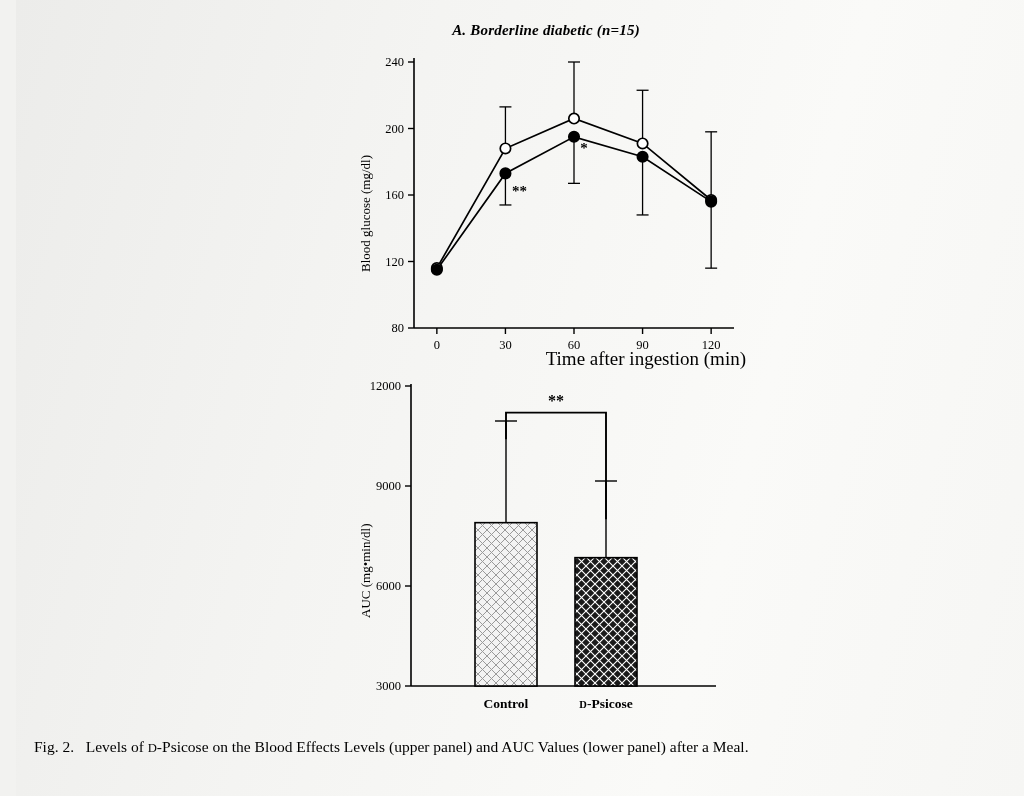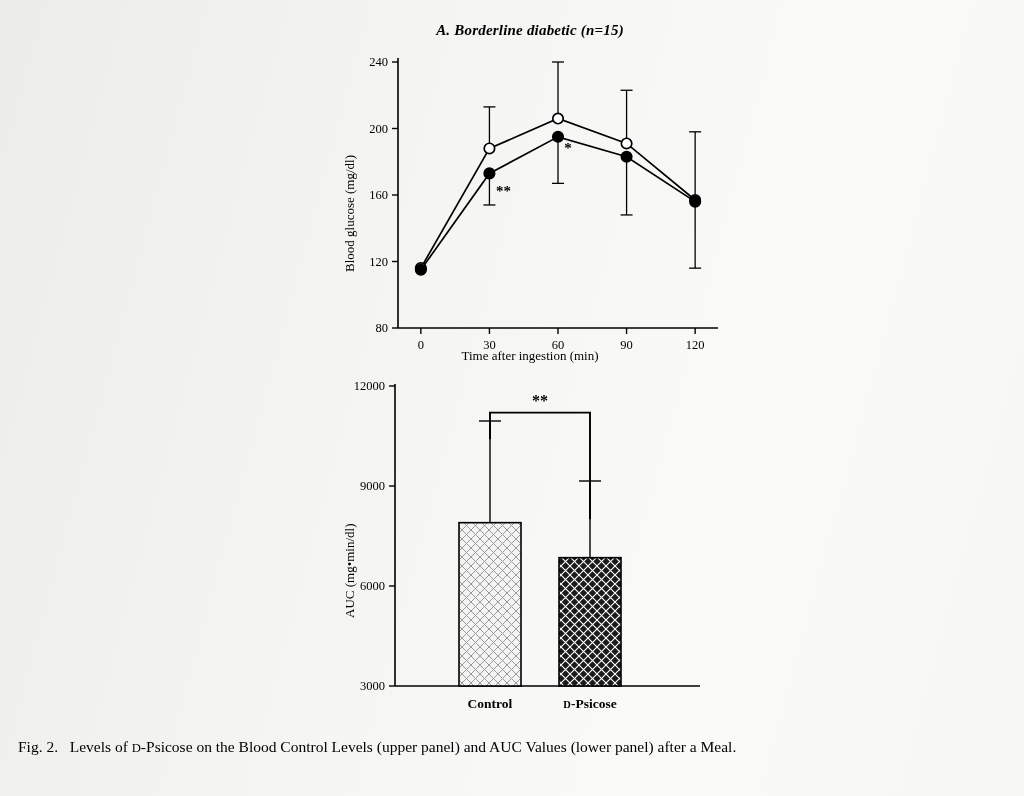--- a/index.html
+++ b/index.html
@@ -12,20 +12,21 @@
     background: #f2f2f0;
     font-family: "Liberation Serif", serif;
     color: #000;
     position: relative;
     overflow: hidden;
   }
   .page {
     position: absolute;
     inset: 0;
     background: linear-gradient(105deg, #ececea 0%, #f4f4f2 35%, #fafaf8 70%, #f6f6f4 100%);
+    margin-left: 16px;
   }
 
   
   #panelA {
     position: absolute;
     left: 330px;
     top: 22px;
     width: 400px;
     height: 340px;
   }
@@ -43,22 +44,22 @@
   .axis-y-label {
     position: absolute;
     transform: rotate(-90deg);
     transform-origin: left top;
     font-size: 13px;
     white-space: nowrap;
   }
   .axis-x-label {
     position: absolute;
     width: 400px;
-    text-align: center;
-    font-size: 13px;
+    text-align: right;
+    font-size: 19px;
   }
   #lineSvgWrap {
     position: absolute;
     left: 0;
     top: 18px;
   }
 
   
   #panelB {
     position: absolute;
@@ -198,16 +199,16 @@
           <text x="290" y="340" text-anchor="middle" font-size="13.5" font-weight="bold" fill="#000"><tspan font-size="10.5">D</tspan><tspan>-Psicose</tspan></text>
           <path d="M190 71.33333333333334 L190 44.666666666666686 L290 44.666666666666686 L290 151.33333333333331" fill="none" stroke="#000" stroke-width="1.9"></path>
           <text x="240" y="37.666666666666686" text-anchor="middle" font-size="16" font-weight="bold" fill="#000">**</text>
         </svg>
     </div>
     <div class="axis-y-label" style="left:42px; top:250px;">AUC (mg•min/dl)</div>
   </div>
 
   <div id="caption">
     <span class="figlabel">Fig. 2.</span>&nbsp;&nbsp;
-    <span>Levels of </span><span class="smallcaps">D</span><span>-Psicose on the Blood Control Levels (upper panel) and AUC Values (lower panel) after a Meal.</span>
+    <span>Levels of </span><span class="smallcaps">D</span><span>-Psicose on the Blood Effects Levels (upper panel) and AUC Values (lower panel) after a Meal.</span>
   </div>
 
 </div>
 
 </body></html>

